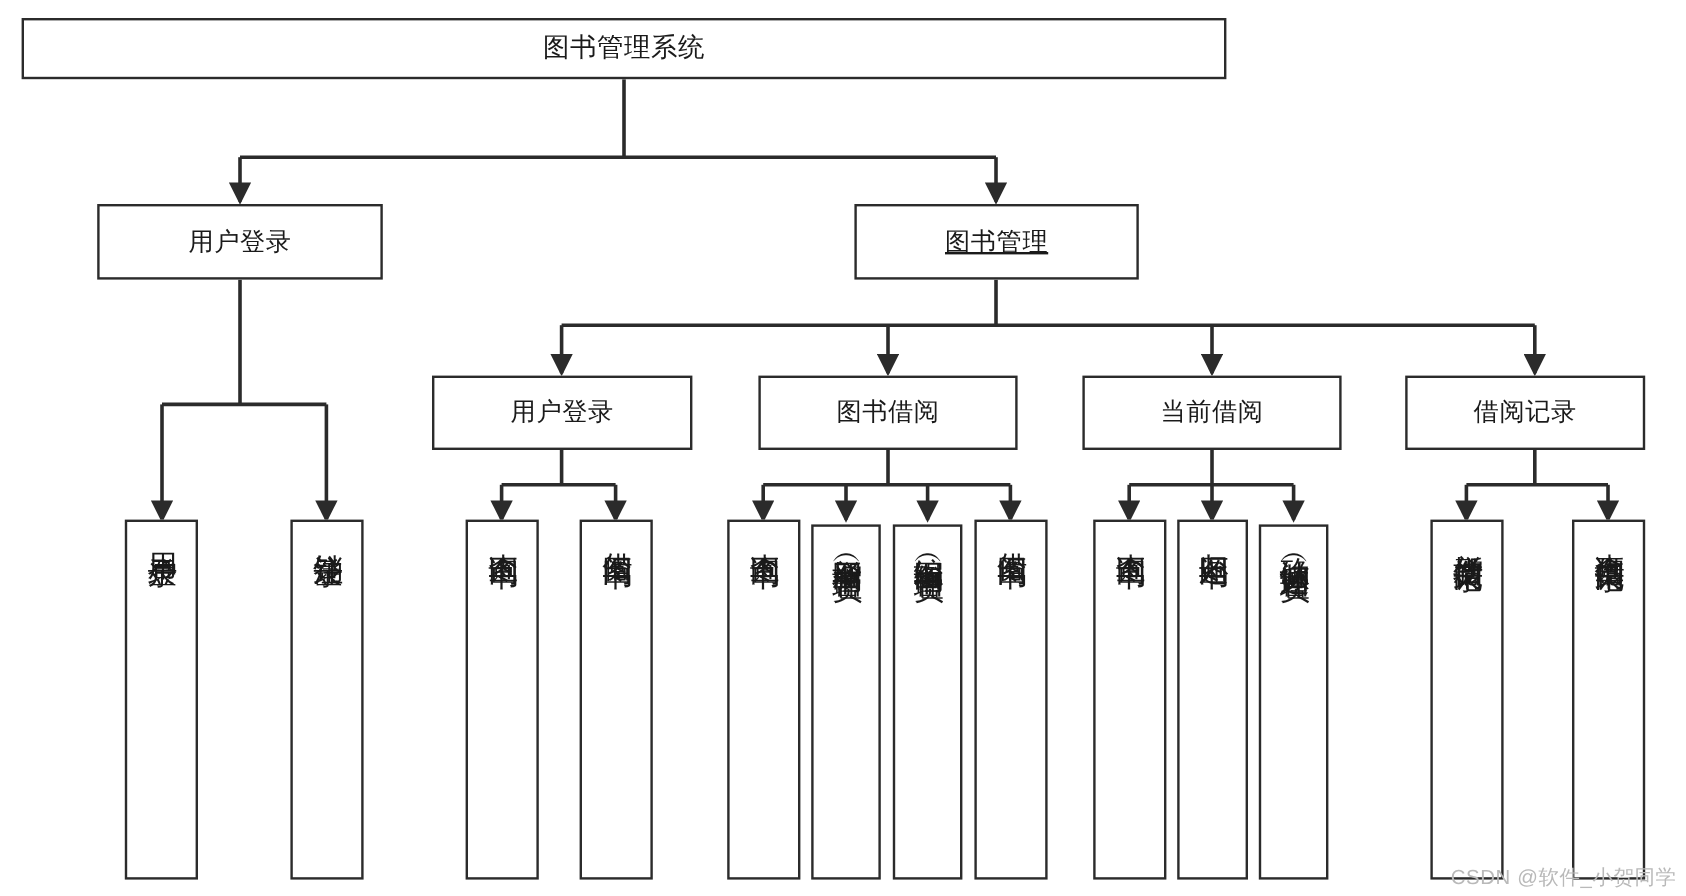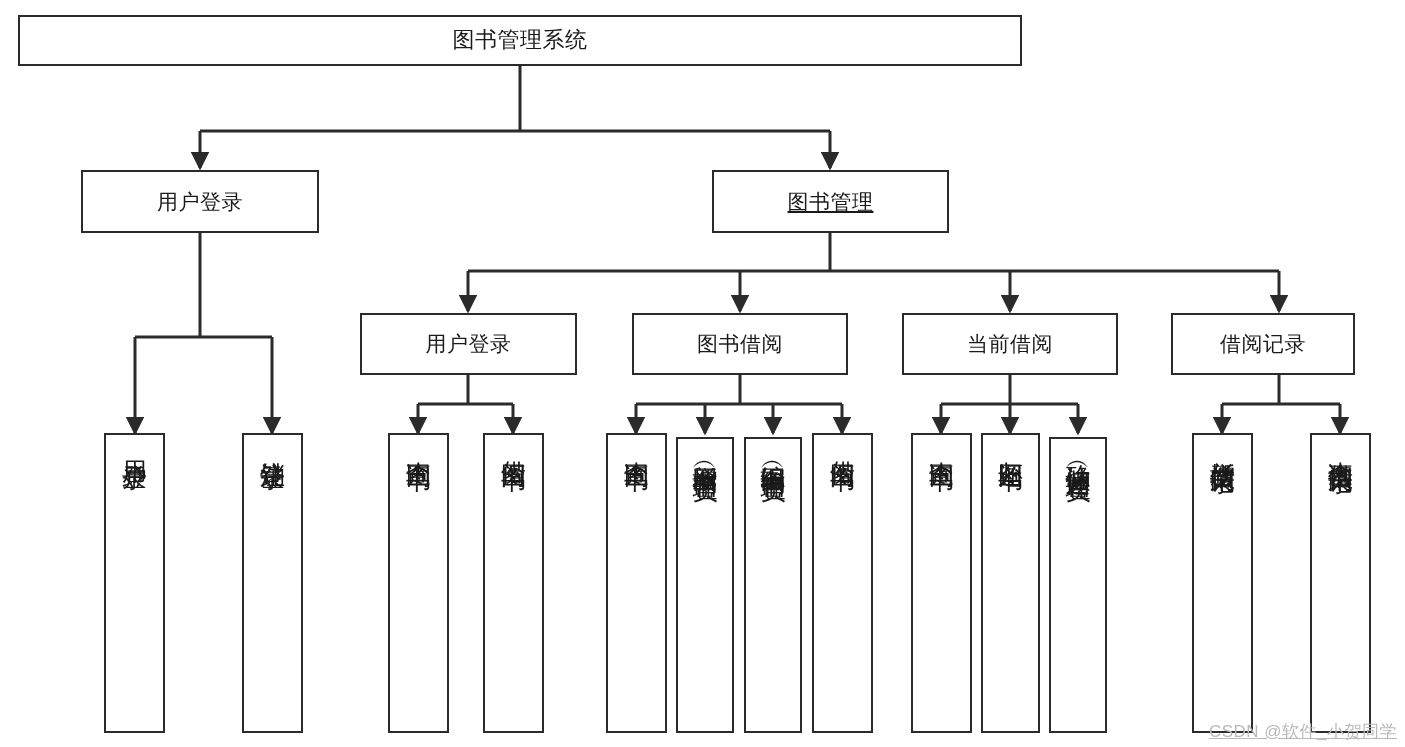--- a/index.html
+++ b/index.html
@@ -68,21 +68,20 @@
   }
   #watermark {
     position: absolute;
     right: 8px;
     bottom: 4px;
     font-size: 17px;
     color: #b9b9b9;
     letter-spacing: 0.5px;
     user-select: none;
     white-space: nowrap;
-    text-decoration: underline;
   }
 </style>
 </head>
 <body>
 
 <div id="canvas">
 
   <svg id="edges" viewBox="0 0 1405 747" xmlns="http://www.w3.org/2000/svg">
     <defs>
       <marker id="arrow" viewBox="0 0 10 10" refX="8.6" refY="5" markerWidth="6.2" markerHeight="6.2" orient="auto-start-reverse">
@@ -153,21 +152,21 @@
   </div>
 
   <div class="node horiz" style="left:632px; top:313px; width:216px; height:62px;">
     <span class="node-label">图书借阅</span>
   </div>
 
   <div class="node horiz" style="left:902px; top:313px; width:216px; height:62px;">
     <span class="node-label">当前借阅</span>
   </div>
 
-  <div class="node horiz" style="left:1171px; top:313px; width:184px; height:62px;">
+  <div class="node horiz" style="left:1171px; top:313px; width:200px; height:62px;">
     <span class="node-label">借阅记录</span>
   </div>
 
   <div class="node leaf" style="left:104px; top:433px; width:61px; height:300px;">
     <span class="node-label">用户登录</span>
   </div>
 
   <div class="node leaf" style="left:242px; top:433px; width:61px; height:300px;">
     <span class="node-label">注销登录</span>
   </div>

